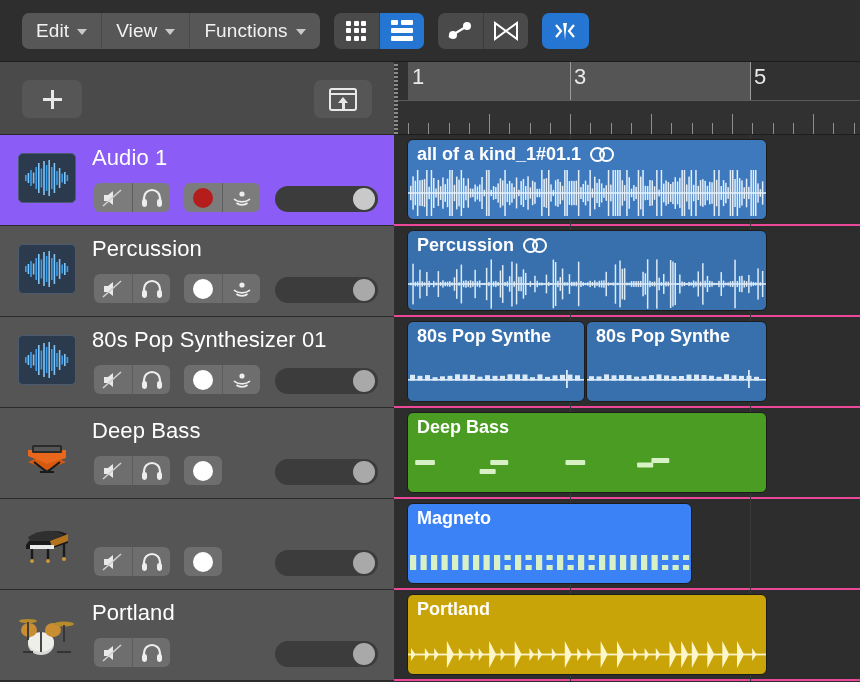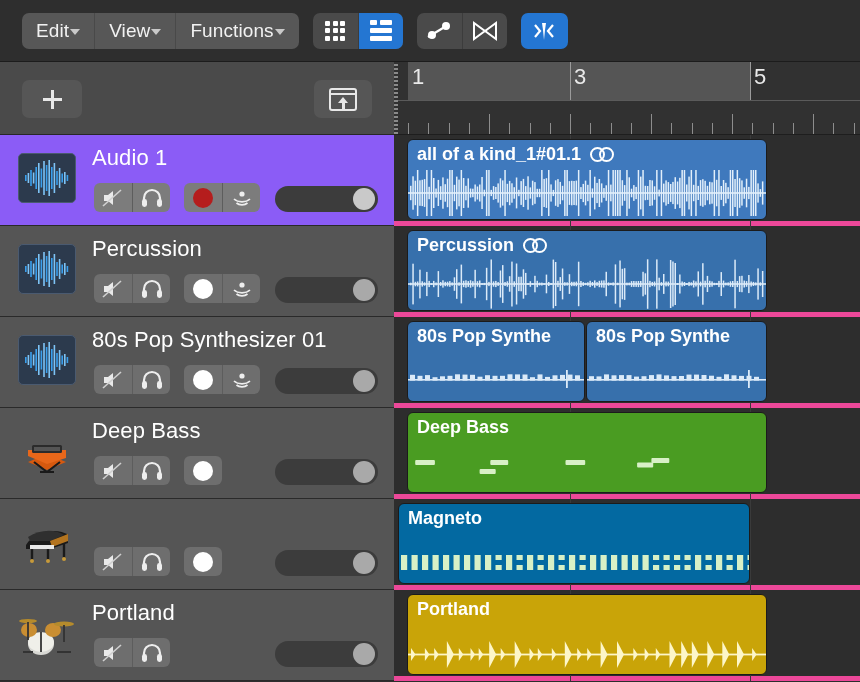--- a/index.html
+++ b/index.html
@@ -17,21 +17,21 @@
     background: #2e2e2e;
     border-bottom: 1px solid #1c1c1c;
     display: flex; align-items: center; padding-left: 22px; gap: 14px;
   }
   .menu-group {
     display: flex; align-items: center;
     background: #575757; border-radius: 7px; height: 36px;
     overflow: hidden;
   }
   .menu-btn {
-    display: flex; align-items: center; gap: 1px;
+    display: flex; align-items: center; gap: 8px;
     height: 36px; padding: 0 14px;
     color: #f2f2f2; font-size: 19px; letter-spacing: .1px;
     cursor: default; white-space: nowrap;
   }
   .menu-btn + .menu-btn { border-left: 1px solid #494949; }
   .chev { width: 0; height: 0; border-left: 5px solid transparent;
           border-right: 5px solid transparent; border-top: 6px solid #c9c9c9;
           margin-top: 2px; }
 
   .icon-group {
@@ -141,21 +141,21 @@
     background: #3c3c3c; border-radius: 13px;
   }
   .knob { position: absolute; right: 3px; top: 2px; width: 22px; height: 22px;
           border-radius: 50%; background: #a9a9a9; }
   .thead.selected .knob { background: #c9c9c9; }
 
   
   .arrange { position: absolute; left: 394px; top: 135px; width: 466px; height: 547px;
              background: #2d2d2d; overflow: hidden; }
   .lane { position: relative; width: 466px; height: 91px;
-          border-bottom: 5px solid #ec4899; }
+          border-bottom: 2px solid #ec4899; }
   .gridline { position: absolute; top: 0; width: 1px; height: 91px; background: #3a3a3a; }
   .region {
     position: absolute; top: 4px; height: 81px; border-radius: 6px;
     border: 1px solid #1b1b1b; overflow: hidden;
   }
   .region .rname {
     position: absolute; left: 9px; top: 4px; color: #ffffff;
     font-size: 18px; font-weight: bold; white-space: nowrap;
     display: flex; align-items: center; gap: 9px;
   }
@@ -996,21 +996,21 @@
               <rect x="82.3" y="21.0" width="17.9" height="5" rx="1" fill="#d8f0c6"></rect>
               <rect x="157.5" y="21.0" width="19.7" height="5" rx="1" fill="#d8f0c6"></rect>
               <rect x="229.1" y="23.5" width="16.1" height="5" rx="1" fill="#d8f0c6"></rect>
               <rect x="243.4" y="19.0" width="17.9" height="5" rx="1" fill="#d8f0c6"></rect>
             </svg></div>
         </div>
       </div>
       <div class="lane">
         <div class="gridline" style="left: 176px;"></div>
         <div class="gridline" style="left: 356px;"></div>
-        <div class="region" style="left: 4px; width: 352px; background: #0369a1;">
+        <div class="region" style="left: 13px; width: 285px; background: #3b82f6;">
           <div class="rname">
             <span>Magneto</span>
           </div>
           <div class="wave" style="top: 26px; height: 50px;"><svg width="358" height="50" viewBox="0 0 358 50">
               <rect x="2.0" y="25.0" width="6.2" height="5" fill="#d8f0c6"></rect>
               <rect x="12.5" y="25.0" width="6.2" height="5" fill="#d8f0c6"></rect>
               <rect x="23.0" y="25.0" width="6.2" height="5" fill="#d8f0c6"></rect>
               <rect x="33.5" y="25.0" width="6.2" height="5" fill="#d8f0c6"></rect>
               <rect x="44.0" y="25.0" width="6.2" height="5" fill="#d8f0c6"></rect>
               <rect x="54.5" y="25.0" width="6.2" height="5" fill="#d8f0c6"></rect>

